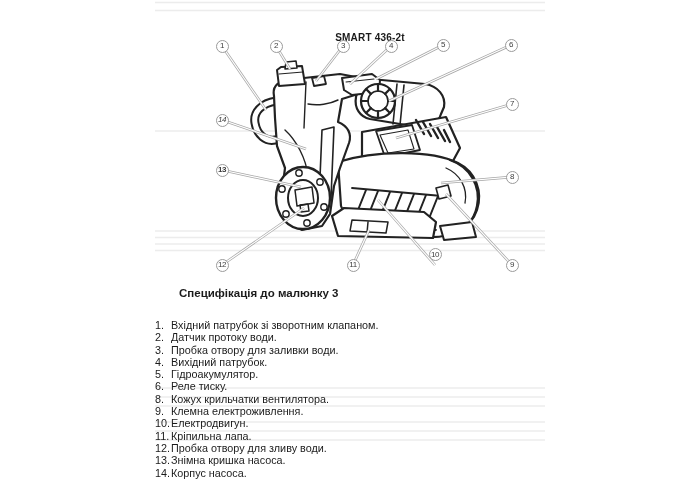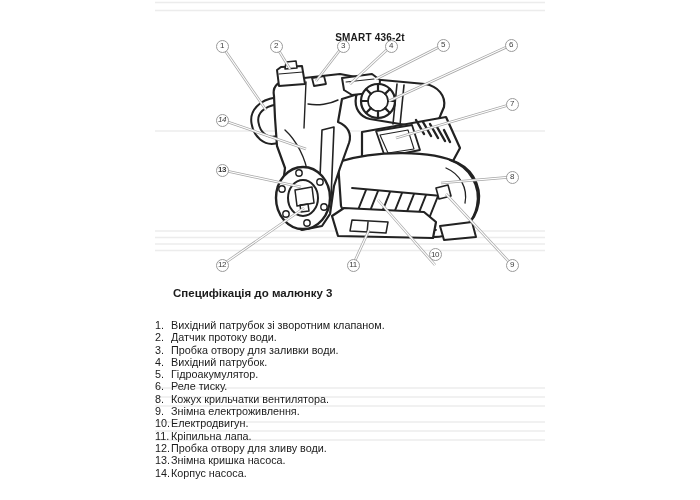--- a/index.html
+++ b/index.html
@@ -13,21 +13,21 @@
     font-size:10px;font-weight:bold;letter-spacing:.2px;line-height:15px;margin-top:28px;
   }
   .title span{background:#ffffff;padding:0 6px;}
   .callout{
     position:absolute;width:13px;height:13px;border:1px solid #9b9b9b;border-radius:50%;
     background:#ffffff;display:flex;align-items:center;justify-content:center;
     font-size:8px;color:#3c3c3c;letter-spacing:-0.5px;line-height:1;box-sizing:border-box;
   }
   .spec{position:absolute;left:155px;top:286px;width:400px;}
   .spec h2{
-    margin:0 0 0 18px;font-size:11.5px;font-weight:bold;line-height:14px;
+    margin:0 0 0 24px;font-size:11.5px;font-weight:bold;line-height:14px;
   }
   ol.spec-list{list-style:none;margin:19px 0 0 0;padding:0;}
   ol.spec-list li{height:12.3px;font-size:10.8px;line-height:12.3px;white-space:nowrap;}
   ol.spec-list .num{display:inline-block;width:16px;}
 </style>
 </head>
 <body>
 
 <div class="page">
 
@@ -182,28 +182,28 @@
         <span>13</span>
       </div>
       <div class="callout" style="left: 215.5px; top: 113.5px; font-style: italic;">
         <span>14</span>
       </div>
     </div>
 
   <div class="spec">
     <h2>Специфікація до малюнку 3</h2>
     <ol id="spec-list" class="spec-list">
-        <li><span class="num">1.</span><span class="txt">Вихідний патрубок зі зворотним клапаном.</span></li>
+        <li><span class="num">1.</span><span class="txt">Вхідний патрубок зі зворотним клапаном.</span></li>
         <li><span class="num">2.</span><span class="txt">Датчик протоку води.</span></li>
         <li><span class="num">3.</span><span class="txt">Пробка отвору для заливки води.</span></li>
         <li><span class="num">4.</span><span class="txt">Вихідний патрубок.</span></li>
         <li><span class="num">5.</span><span class="txt">Гідроакумулятор.</span></li>
         <li><span class="num">6.</span><span class="txt">Реле тиску.</span></li>
         <li><span class="num">8.</span><span class="txt">Кожух крильчатки вентилятора.</span></li>
-        <li><span class="num">9.</span><span class="txt">Знімна електроживлення.</span></li>
+        <li><span class="num">9.</span><span class="txt">Клемна електроживлення.</span></li>
         <li><span class="num">10.</span><span class="txt">Електродвигун.</span></li>
         <li><span class="num">11.</span><span class="txt">Кріпильна лапа.</span></li>
         <li><span class="num">12.</span><span class="txt">Пробка отвору для зливу води.</span></li>
         <li><span class="num">13.</span><span class="txt">Знімна кришка насоса.</span></li>
         <li><span class="num">14.</span><span class="txt">Корпус насоса.</span></li>
       </ol>
   </div>
 
 </div>
 

